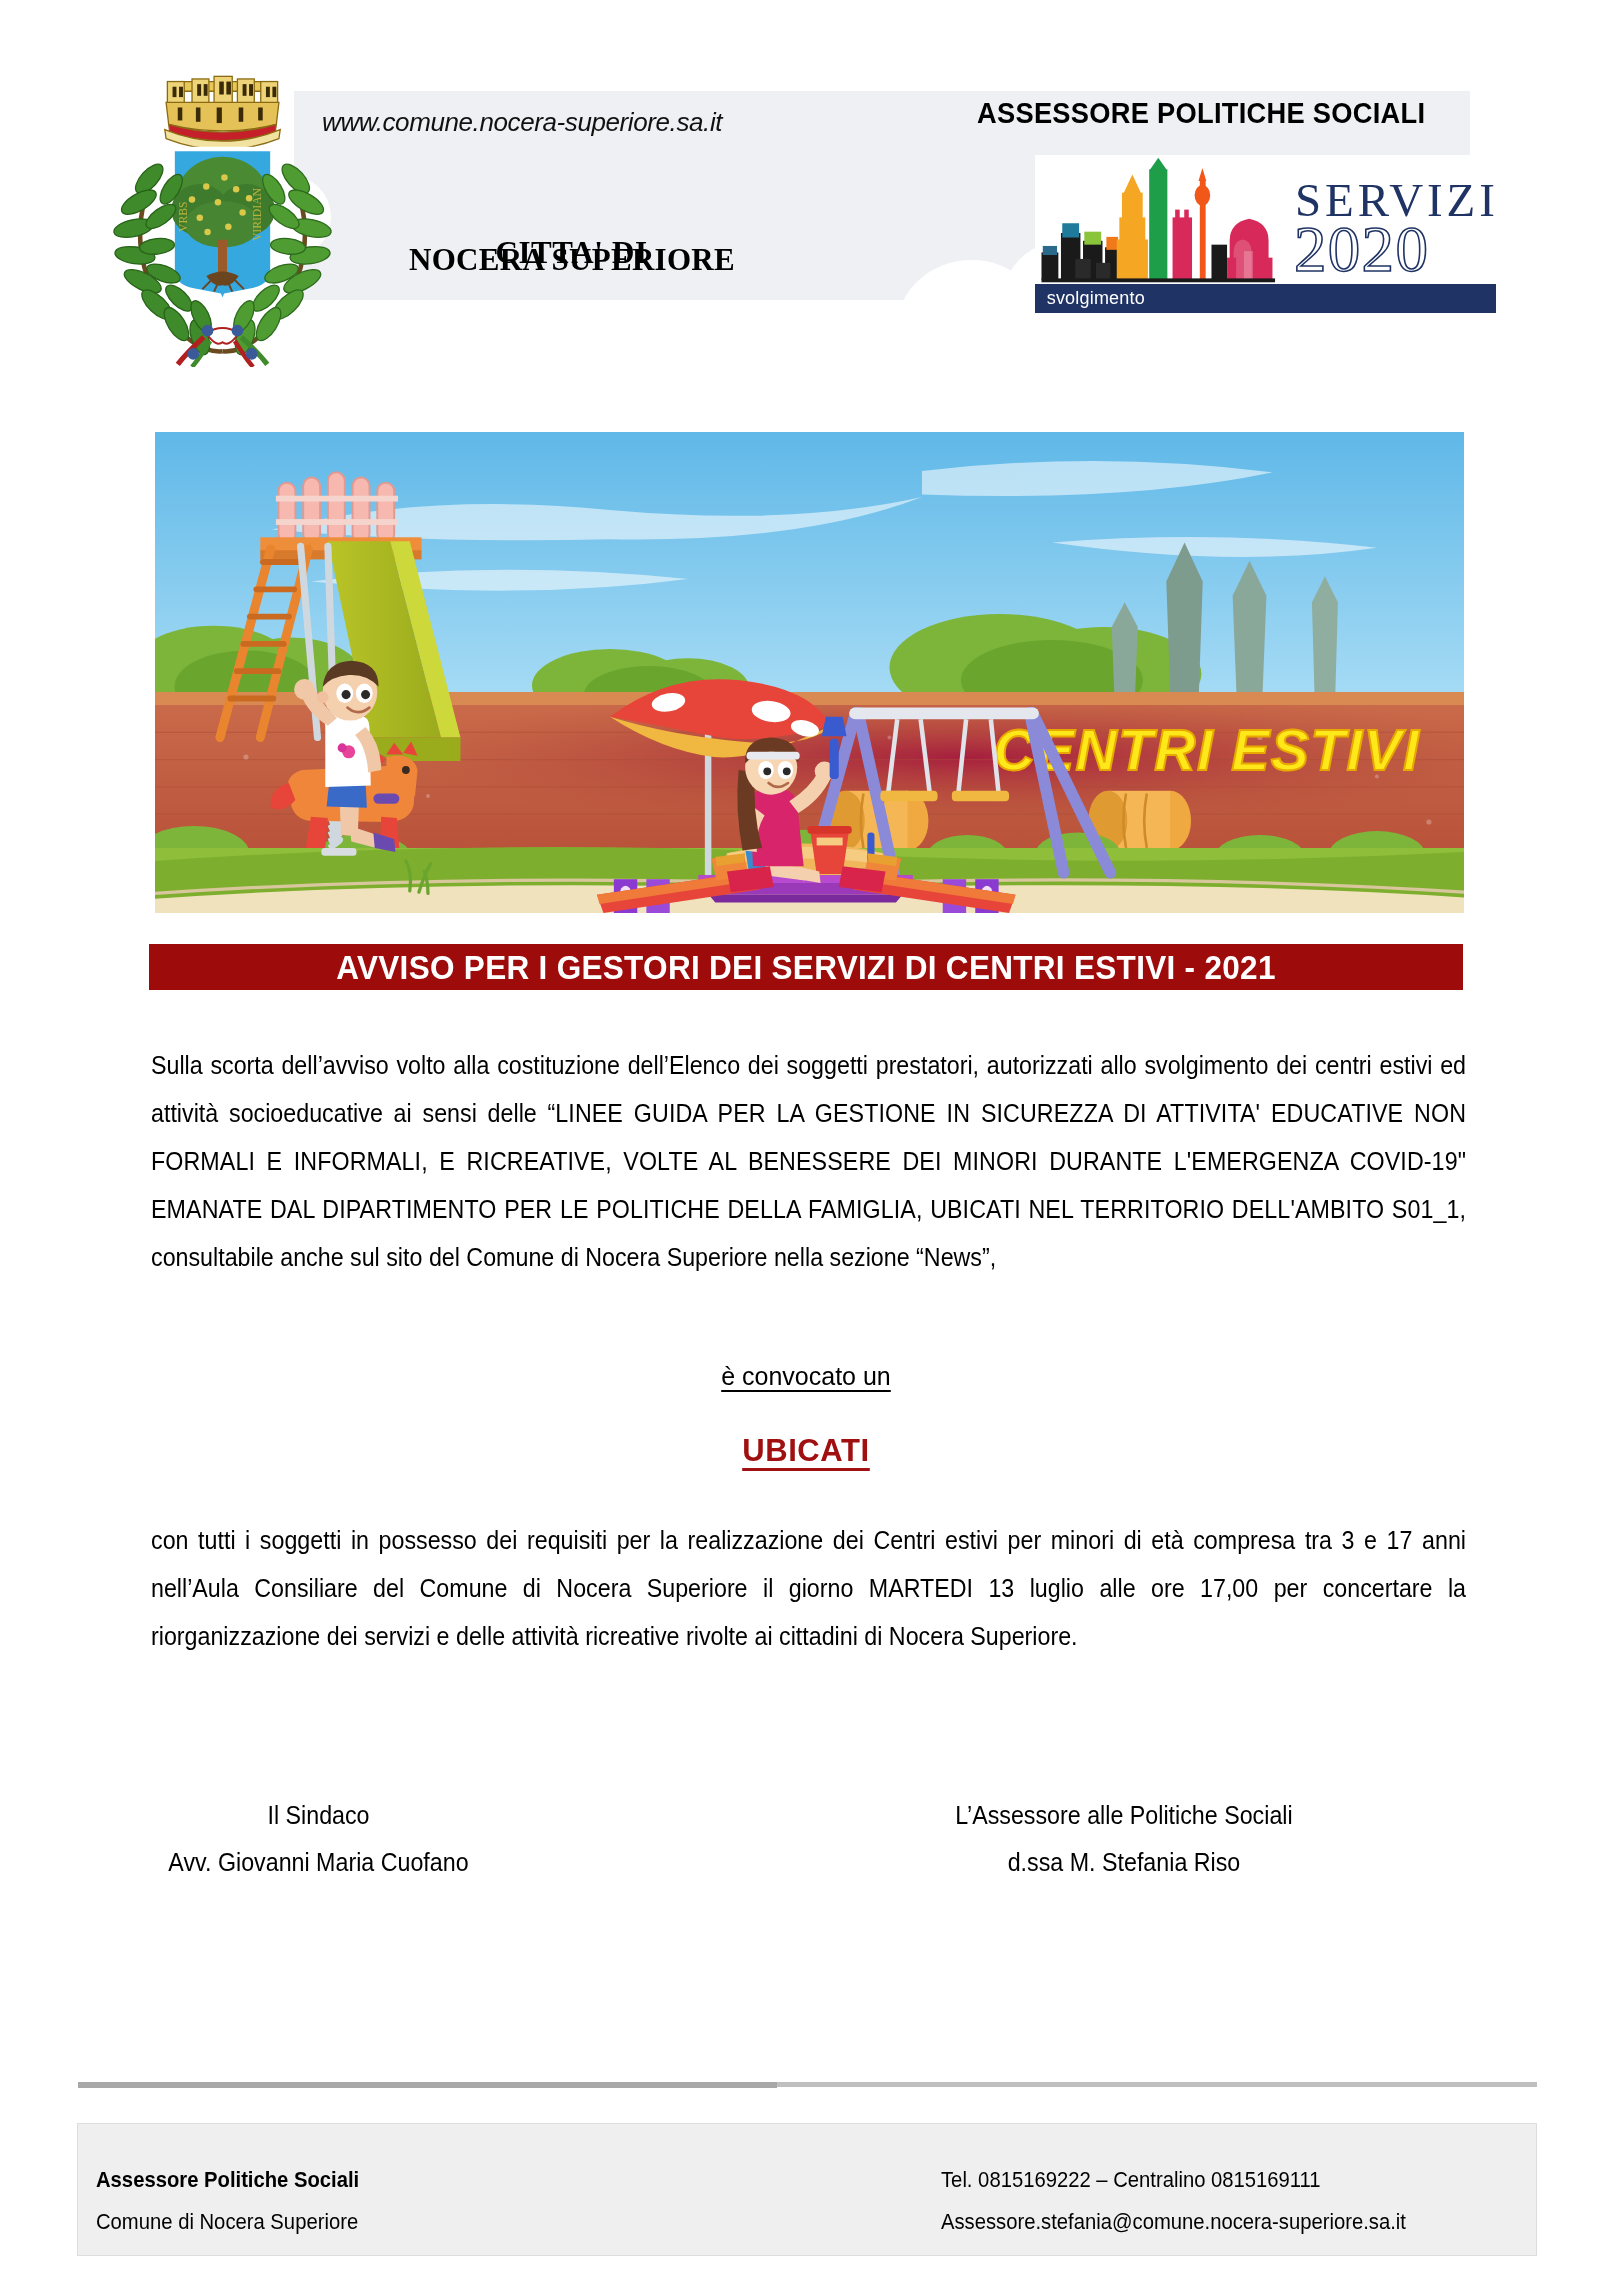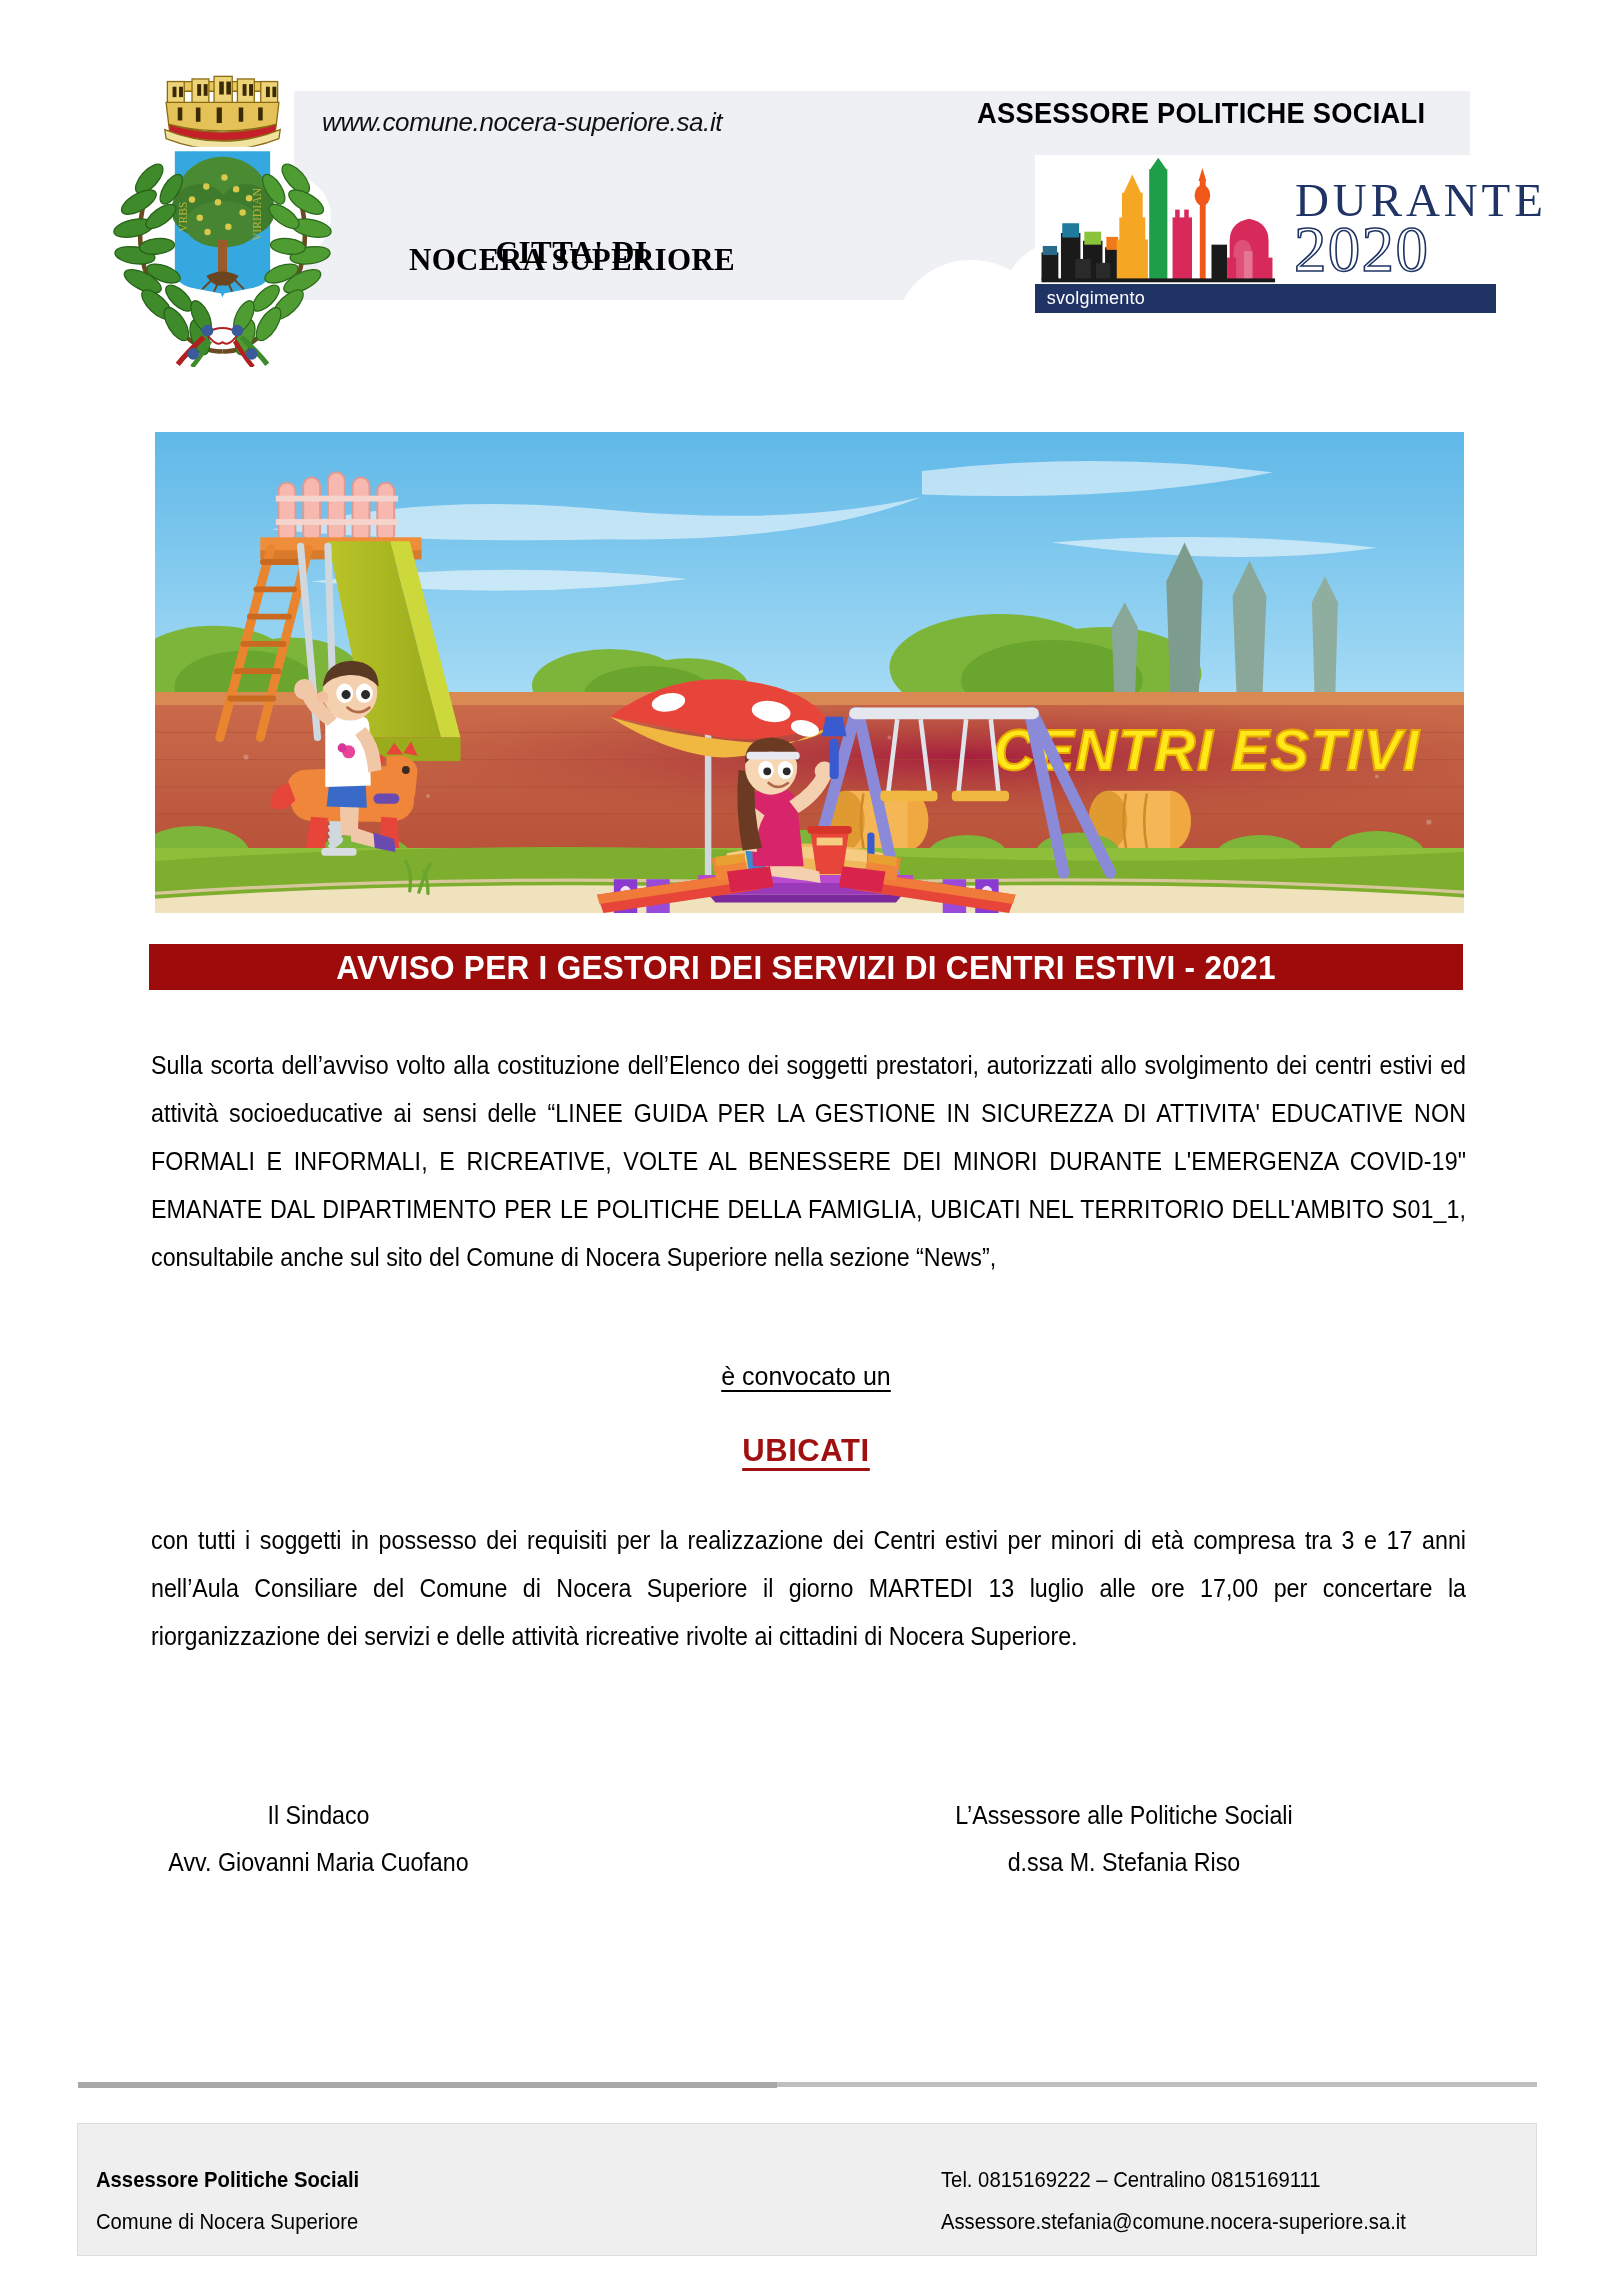--- a/index.html
+++ b/index.html
@@ -492,21 +492,21 @@
       <rect x="62" y="160" width="24" height="32" fill="#2a2a2a"></rect>
       <rect x="94" y="166" width="22" height="26" fill="#2a2a2a"></rect>
 
       <path d="M300 192 L300 132 Q300 104 330 98 Q360 104 360 132 L360 192 Z" fill="#d82a5a"></path>
       <path d="M306 192 L306 150 Q306 132 320 130 Q334 132 334 150 L334 192 Z" fill="#ffffff" opacity="0.18"></path>
       <rect x="322" y="148" width="14" height="44" fill="#ffffff" opacity="0.22"></rect>
       <rect x="296" y="158" width="14" height="34" fill="#d82a5a"></rect>
       <rect x="352" y="158" width="14" height="34" fill="#d82a5a"></rect>
       <rect x="10" y="190" width="360" height="6" fill="#1a1a1a"></rect>
     </svg>
-    <div id="nuceria-word">DURANTE</div>
+    <div id="nuceria-word">SERVIZI</div>
     <div id="nuceria-year">2020</div>
     <div id="nuceria-bar"></div>
     <div id="nuceria-masterplan">svolgimento</div>
   </div>
 </div>
 
 <div id="hero-image">
   <svg id="hero-svg" viewBox="0 0 2014 740" preserveAspectRatio="none" xmlns="http://www.w3.org/2000/svg">
     <defs>
       <linearGradient id="skyG" x1="0" y1="0" x2="0" y2="1">

